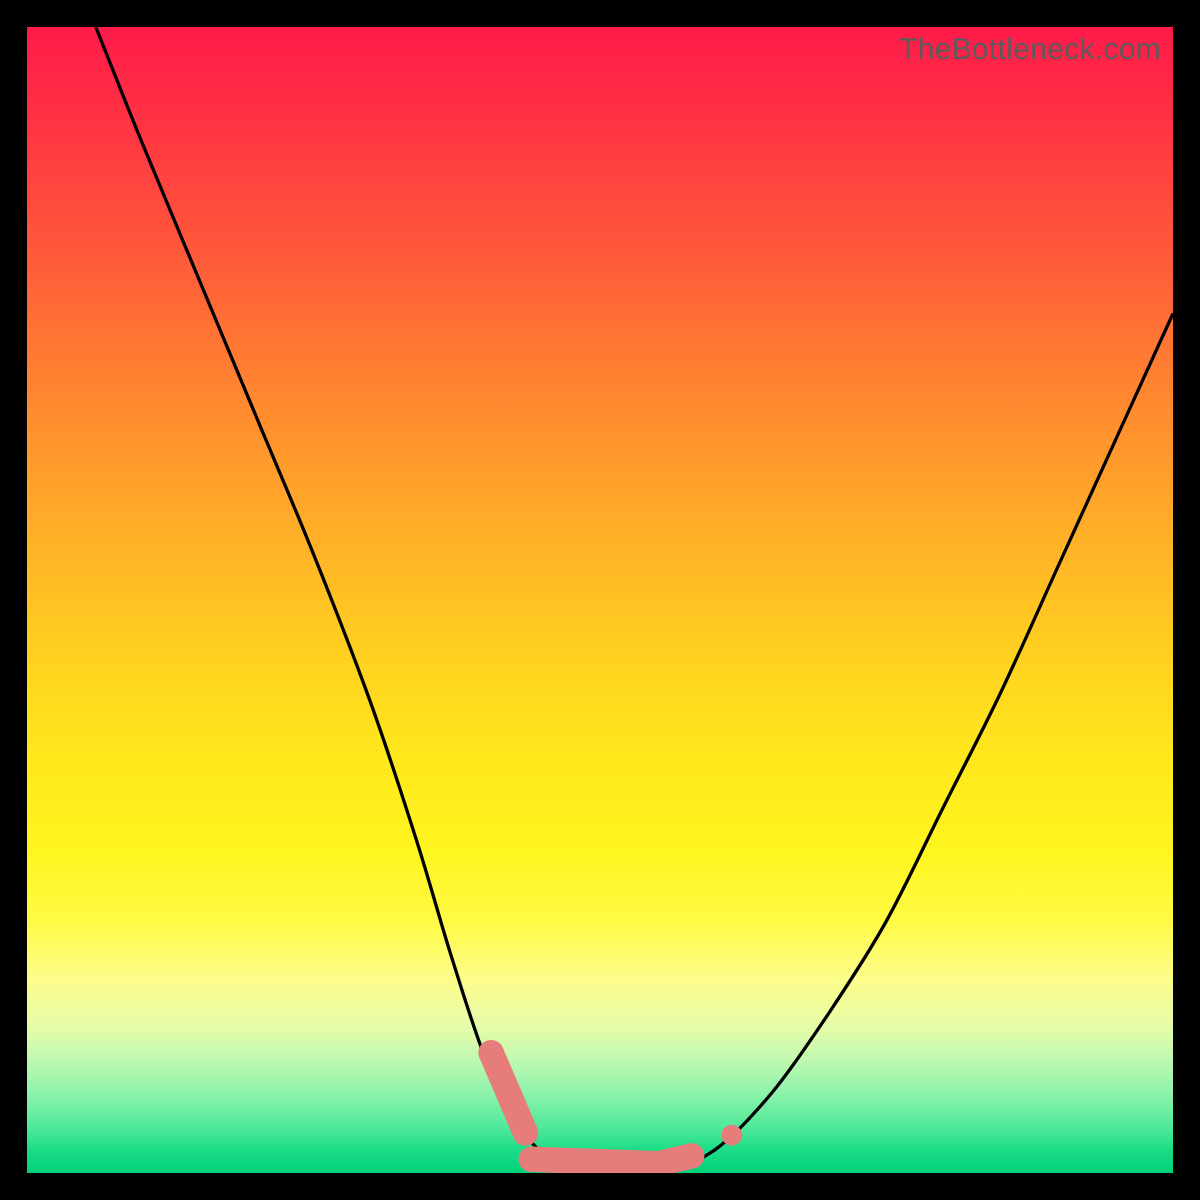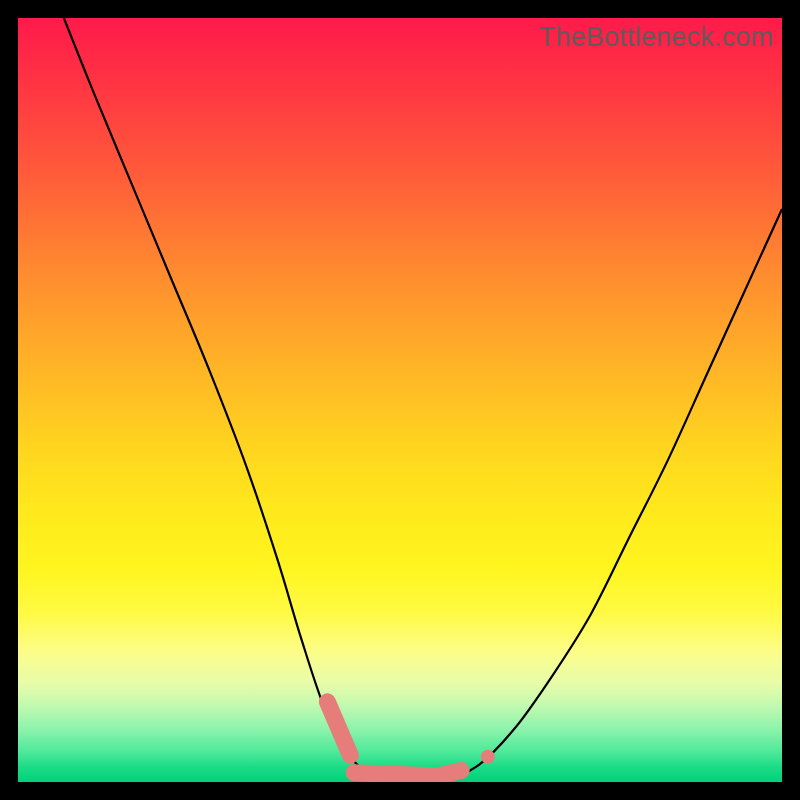--- a/index.html
+++ b/index.html
@@ -48,21 +48,21 @@
       #4fe99a 96%,
       #1cdc86 98%,
       #00d17a 100%
     );
   }
   .watermark {
     position: absolute;
     top: 4px;
     right: 8px;
     color: #5c5c5c;
-    font-size: 27px;
+    font-size: 20px;
     font-weight: 500;
     letter-spacing: 0.2px;
     user-select: none;
   }
   svg.curves {
     position: absolute;
     inset: 0;
   }
   .curve {
     fill: none;

